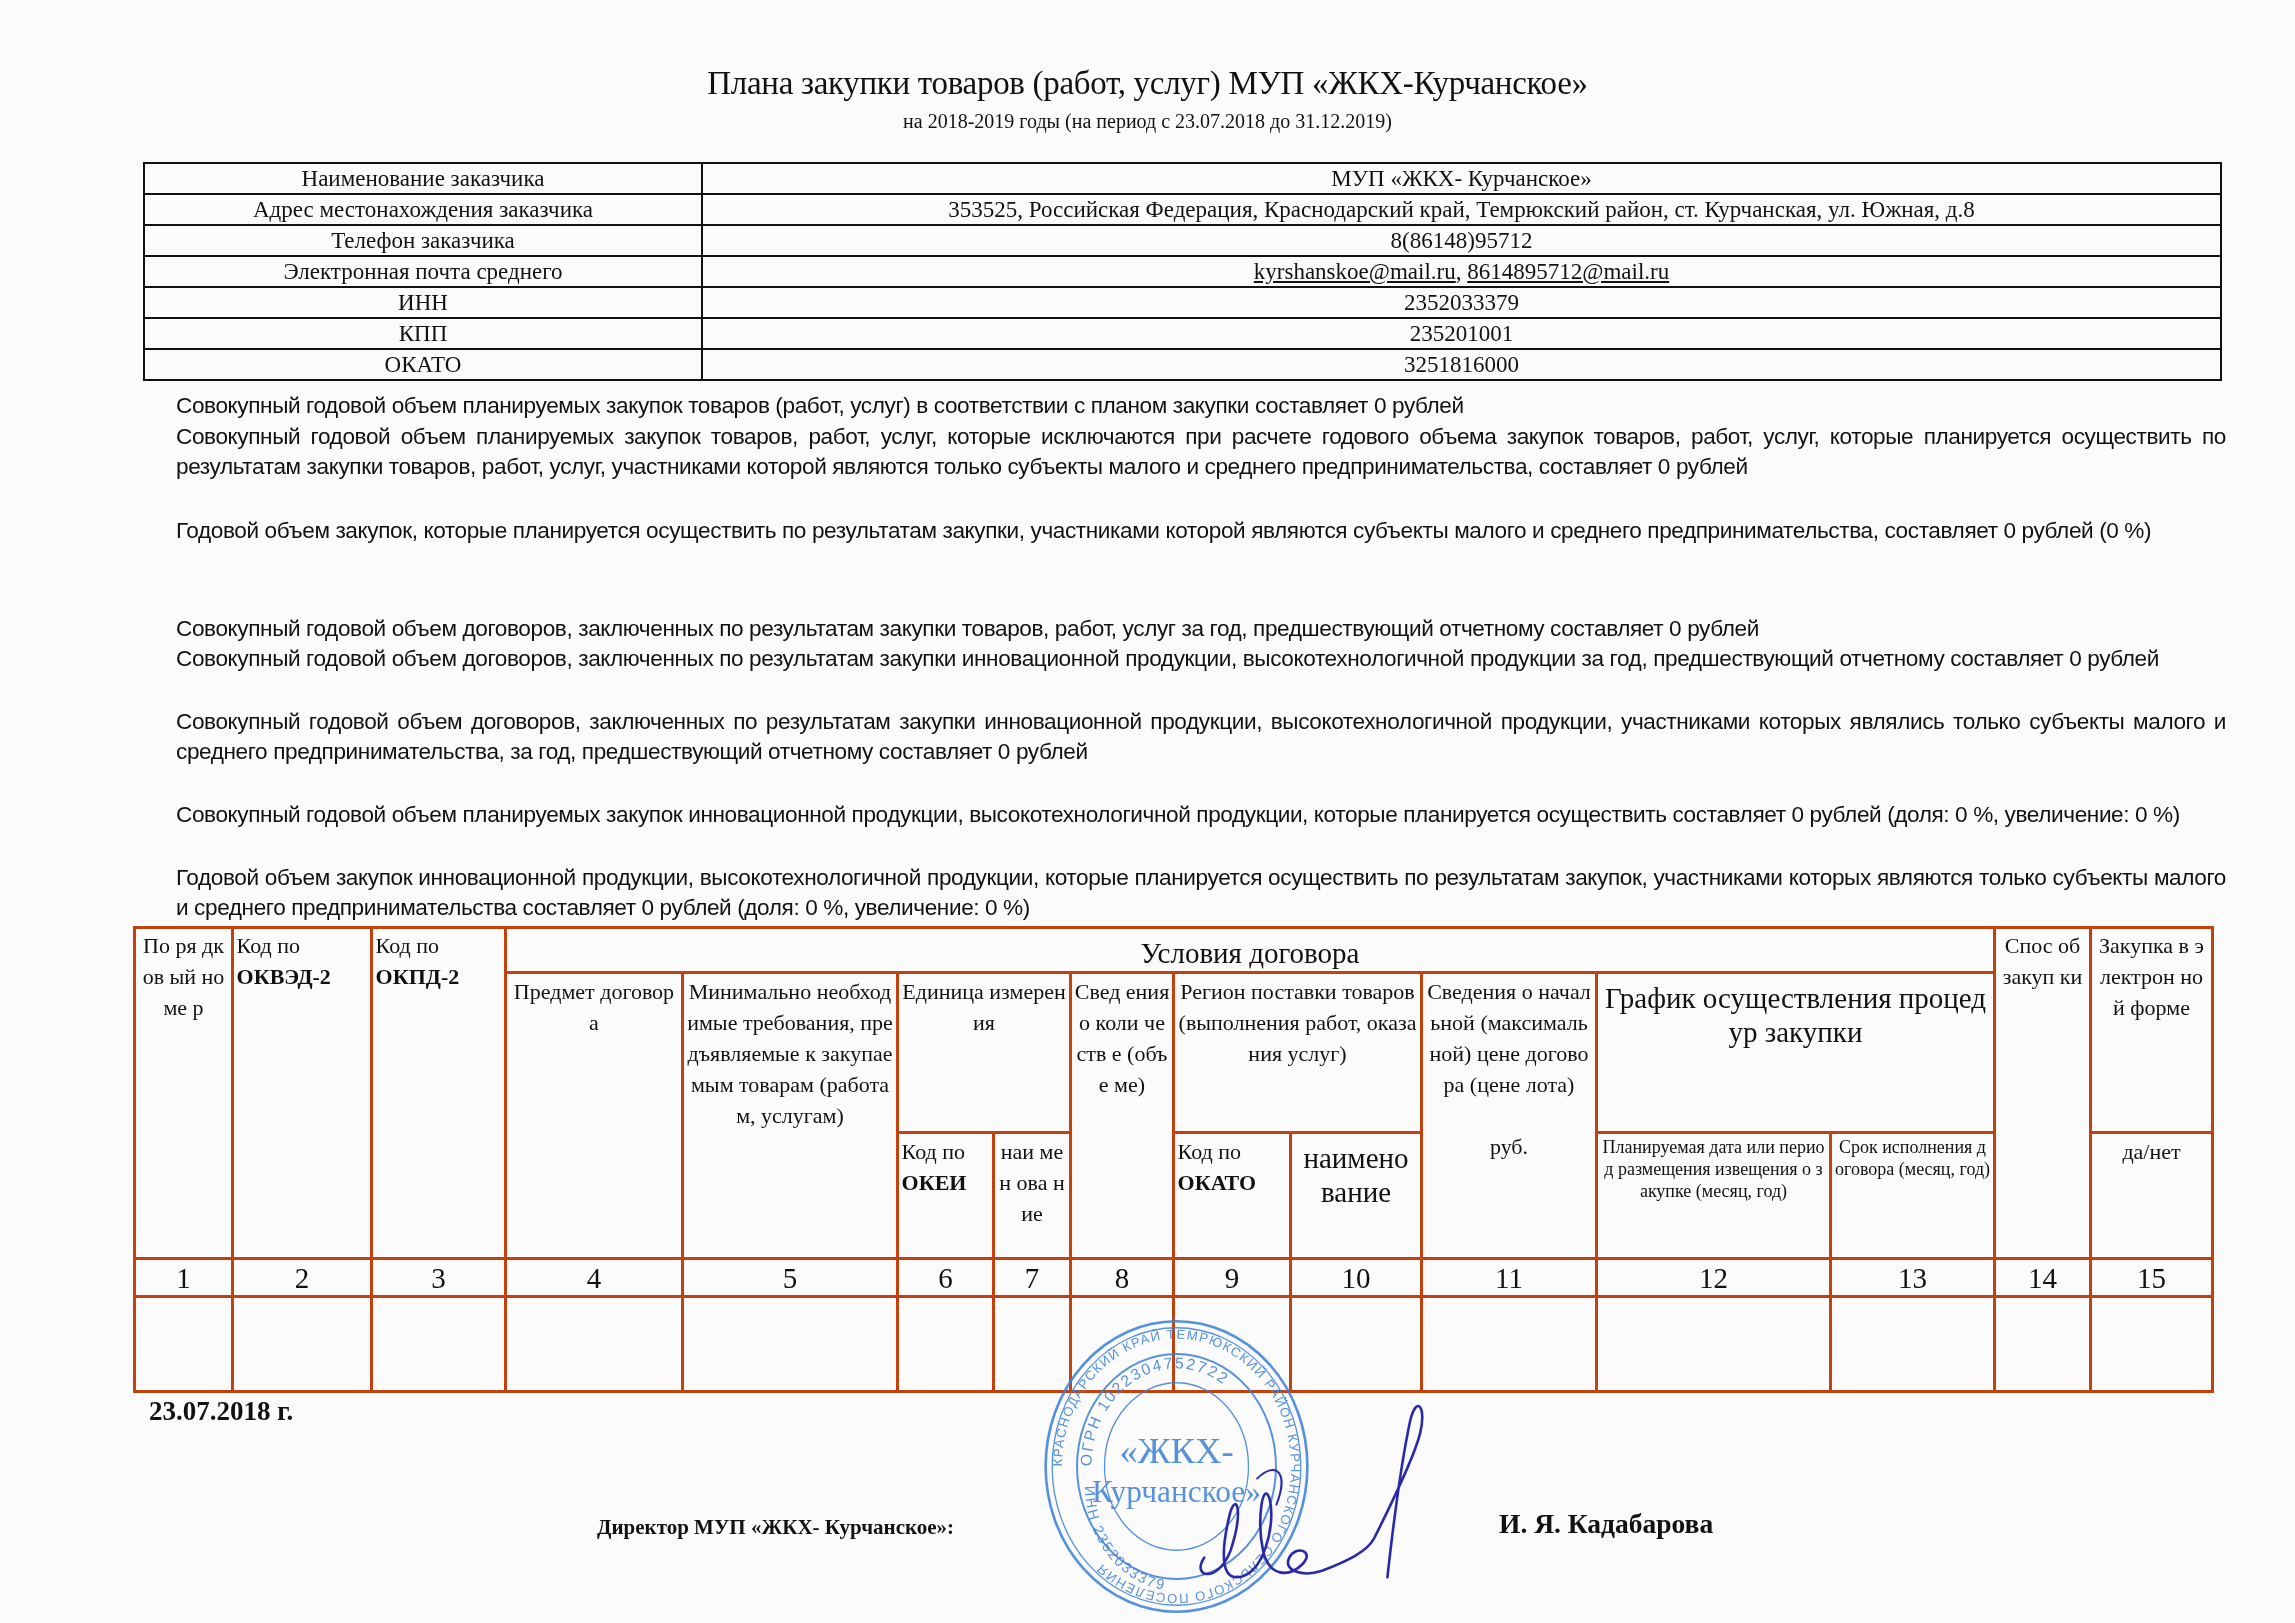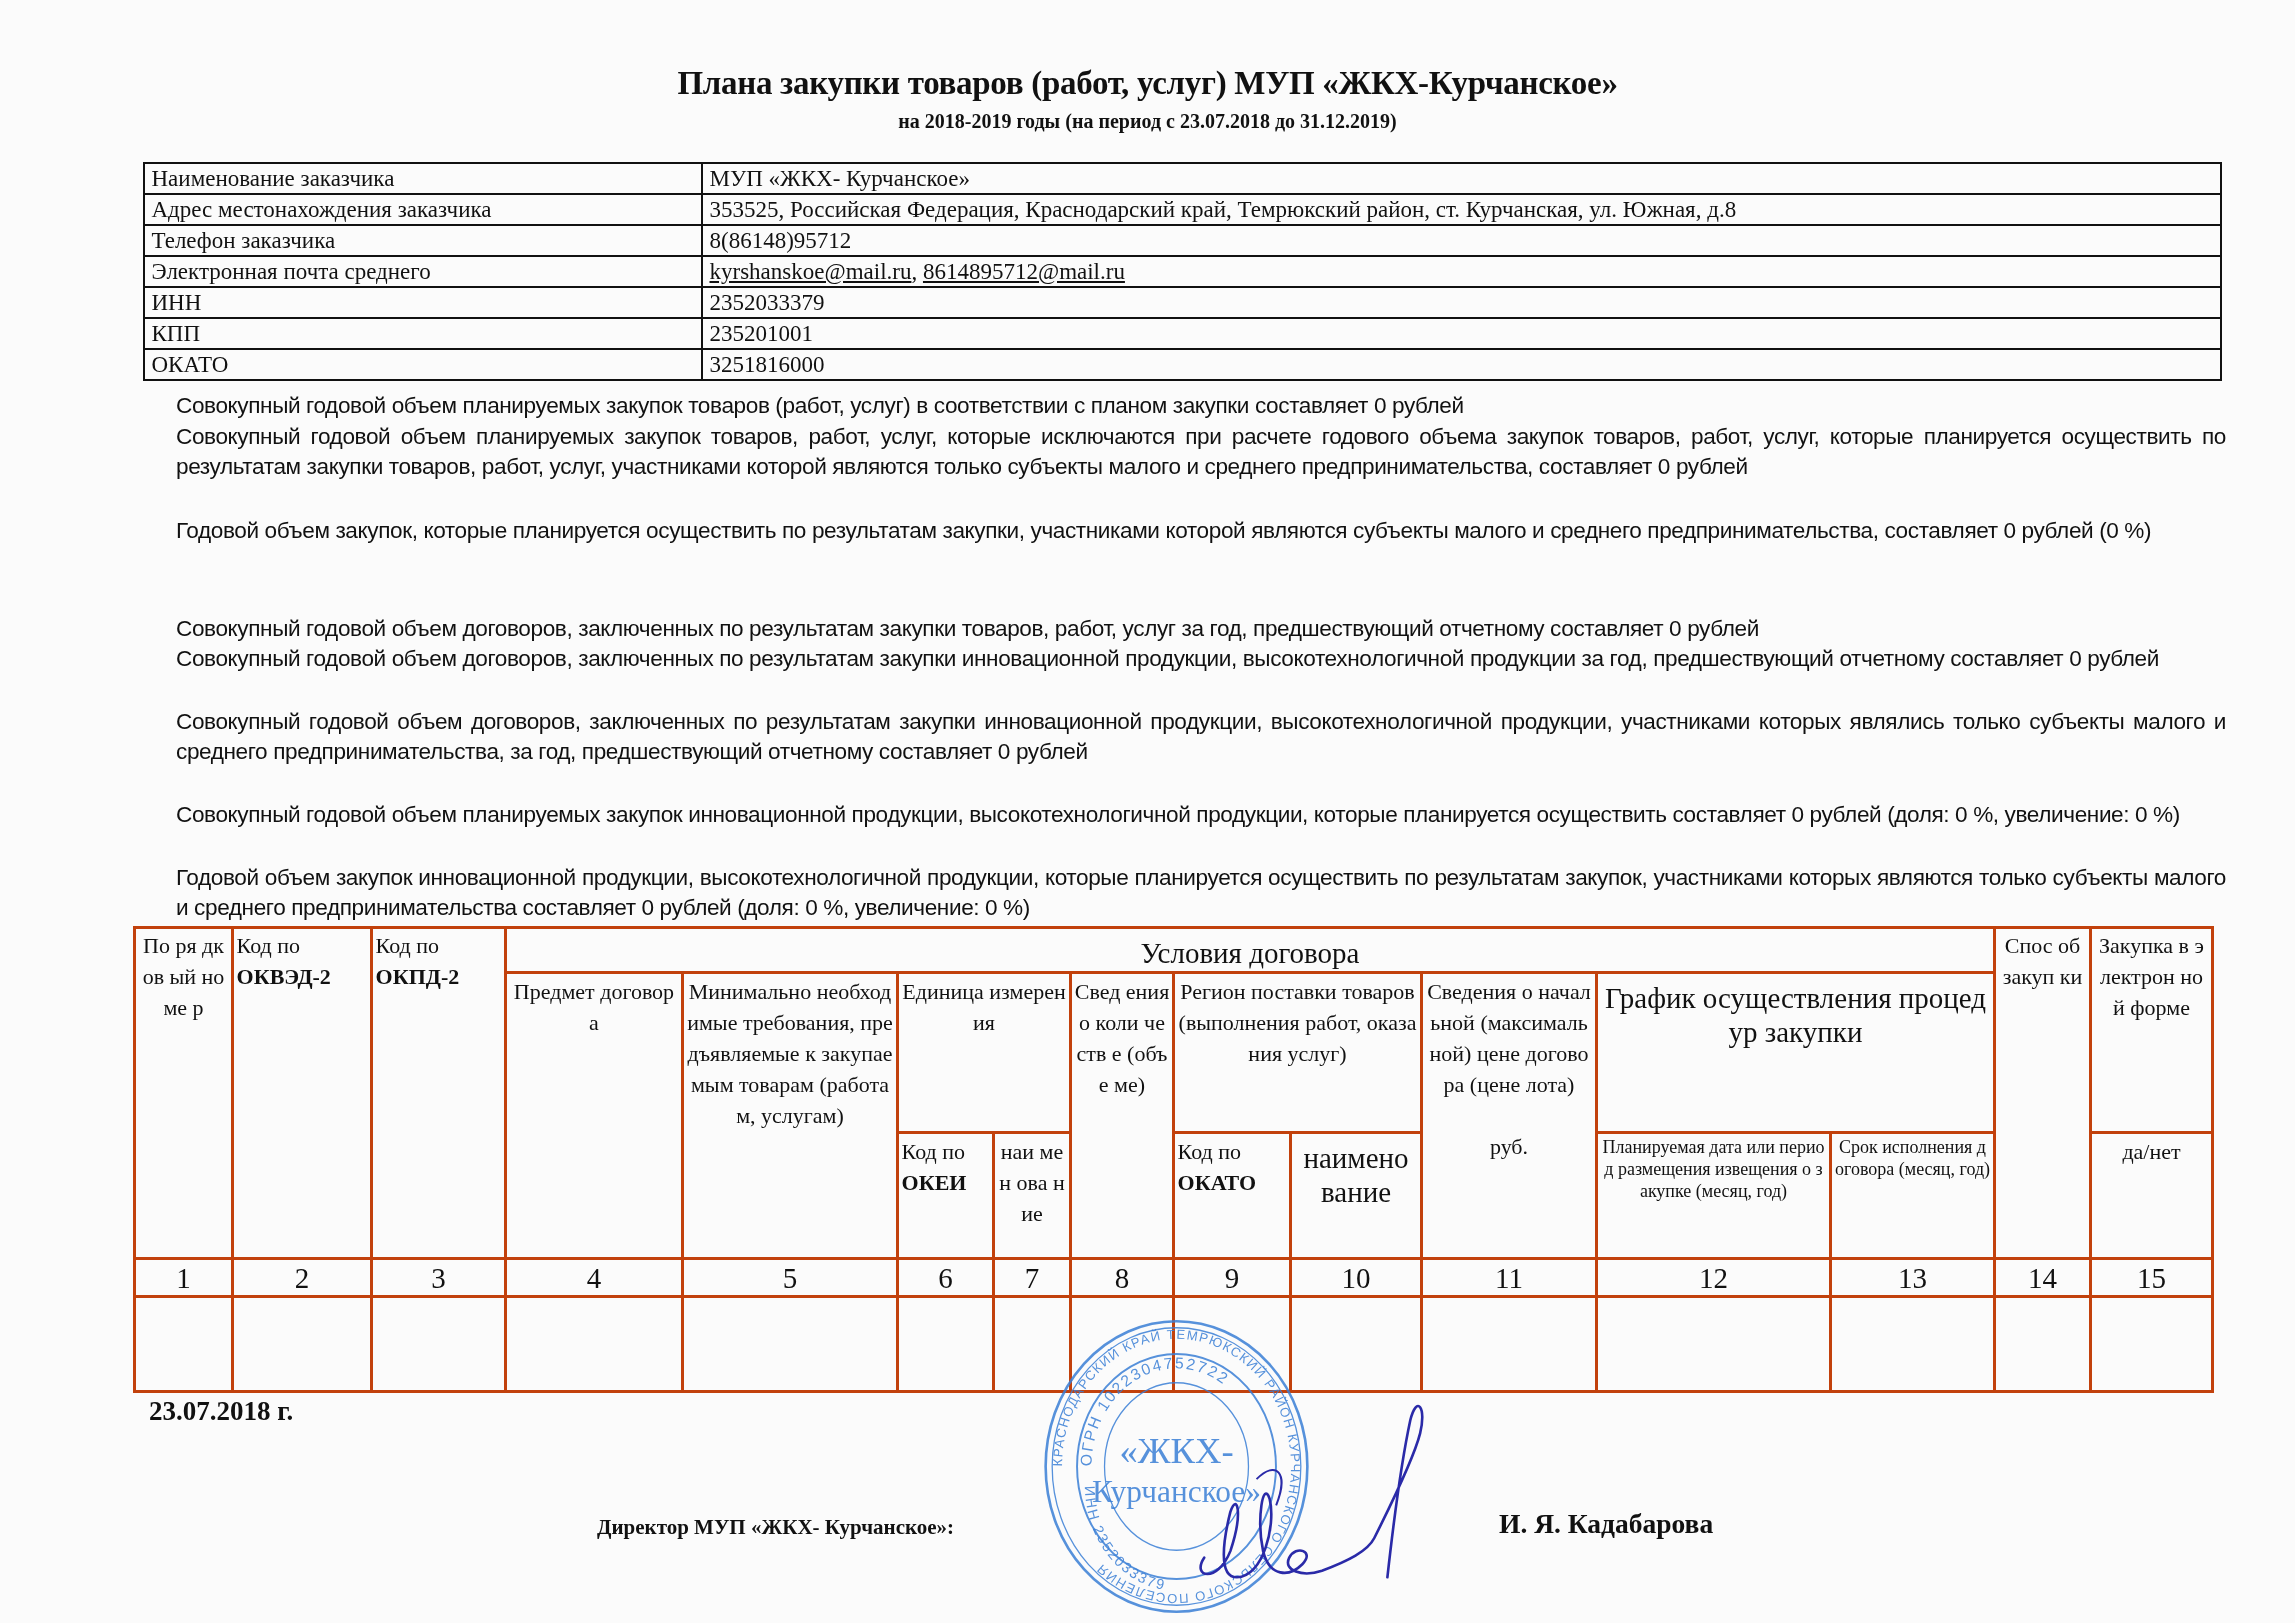--- a/index.html
+++ b/index.html
@@ -3,29 +3,29 @@
 <meta charset="utf-8">
 <style>
   html, body { margin: 0; padding: 0; }
   body {
     width: 2295px; height: 1623px; position: relative; overflow: hidden;
     background: #fbfbfb; color: #111;
     font-family: "Liberation Serif", serif;
   }
   .abs { position: absolute; }
   .title {
-    left: 0; width: 2295px; text-align: center; font-weight: bold;
+    left: 0; width: 2295px; text-align: center; font-weight: normal;
   }
   #title1 { top: 65px; font-size: 33px; letter-spacing: -0.3px; }
   #title2 { top: 110px; font-size: 20px; }
 
   
   #info {
     left: 143px; top: 162px; width: 2079px;
-    border-collapse: collapse; font-size: 23px;
+    border-collapse: collapse; font-size: 23px; text-align: center;
   }
   #info td {
     border: 2px solid #111; height: 29px; padding: 0 6.5px; vertical-align: middle;
     line-height: 26px; white-space: nowrap;
   }
   #info td.k { width: 543px; }
   #info a { color: #111; text-decoration: underline; }
 
   
   .para {

